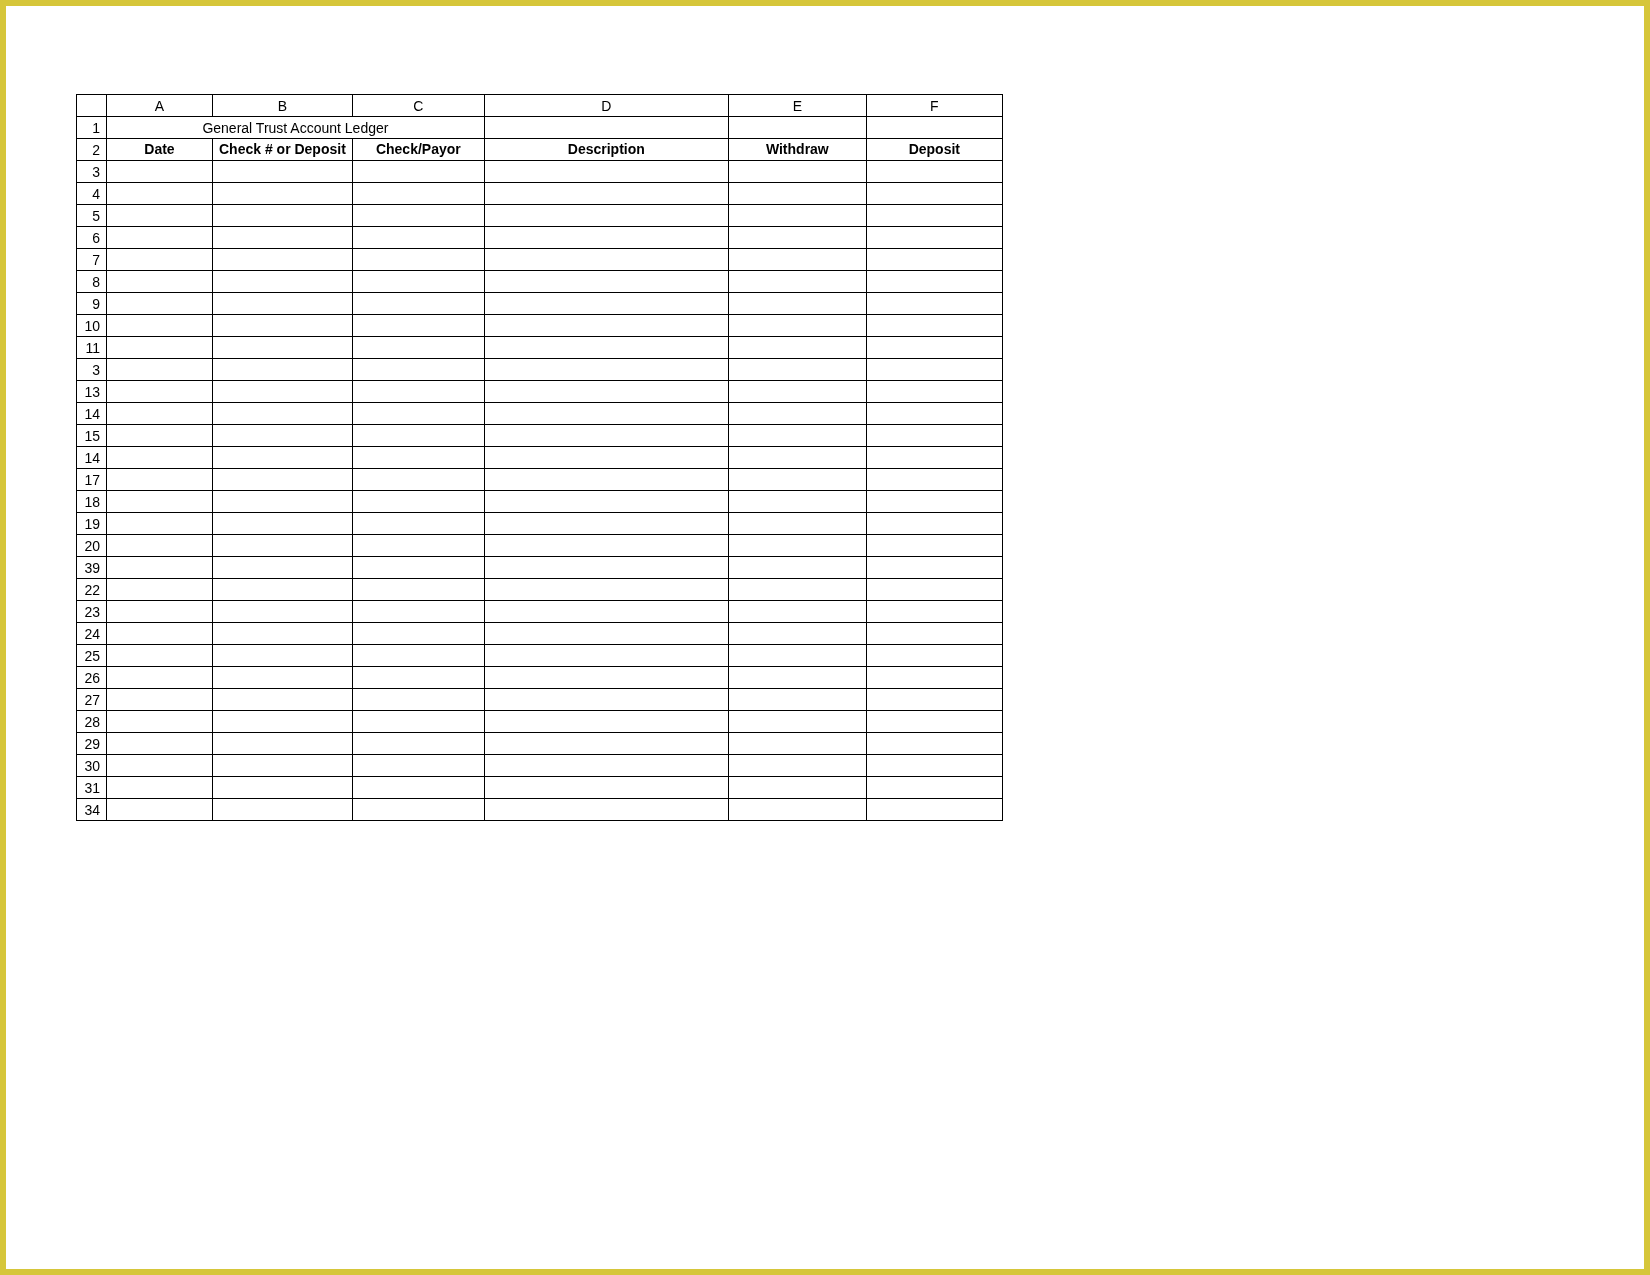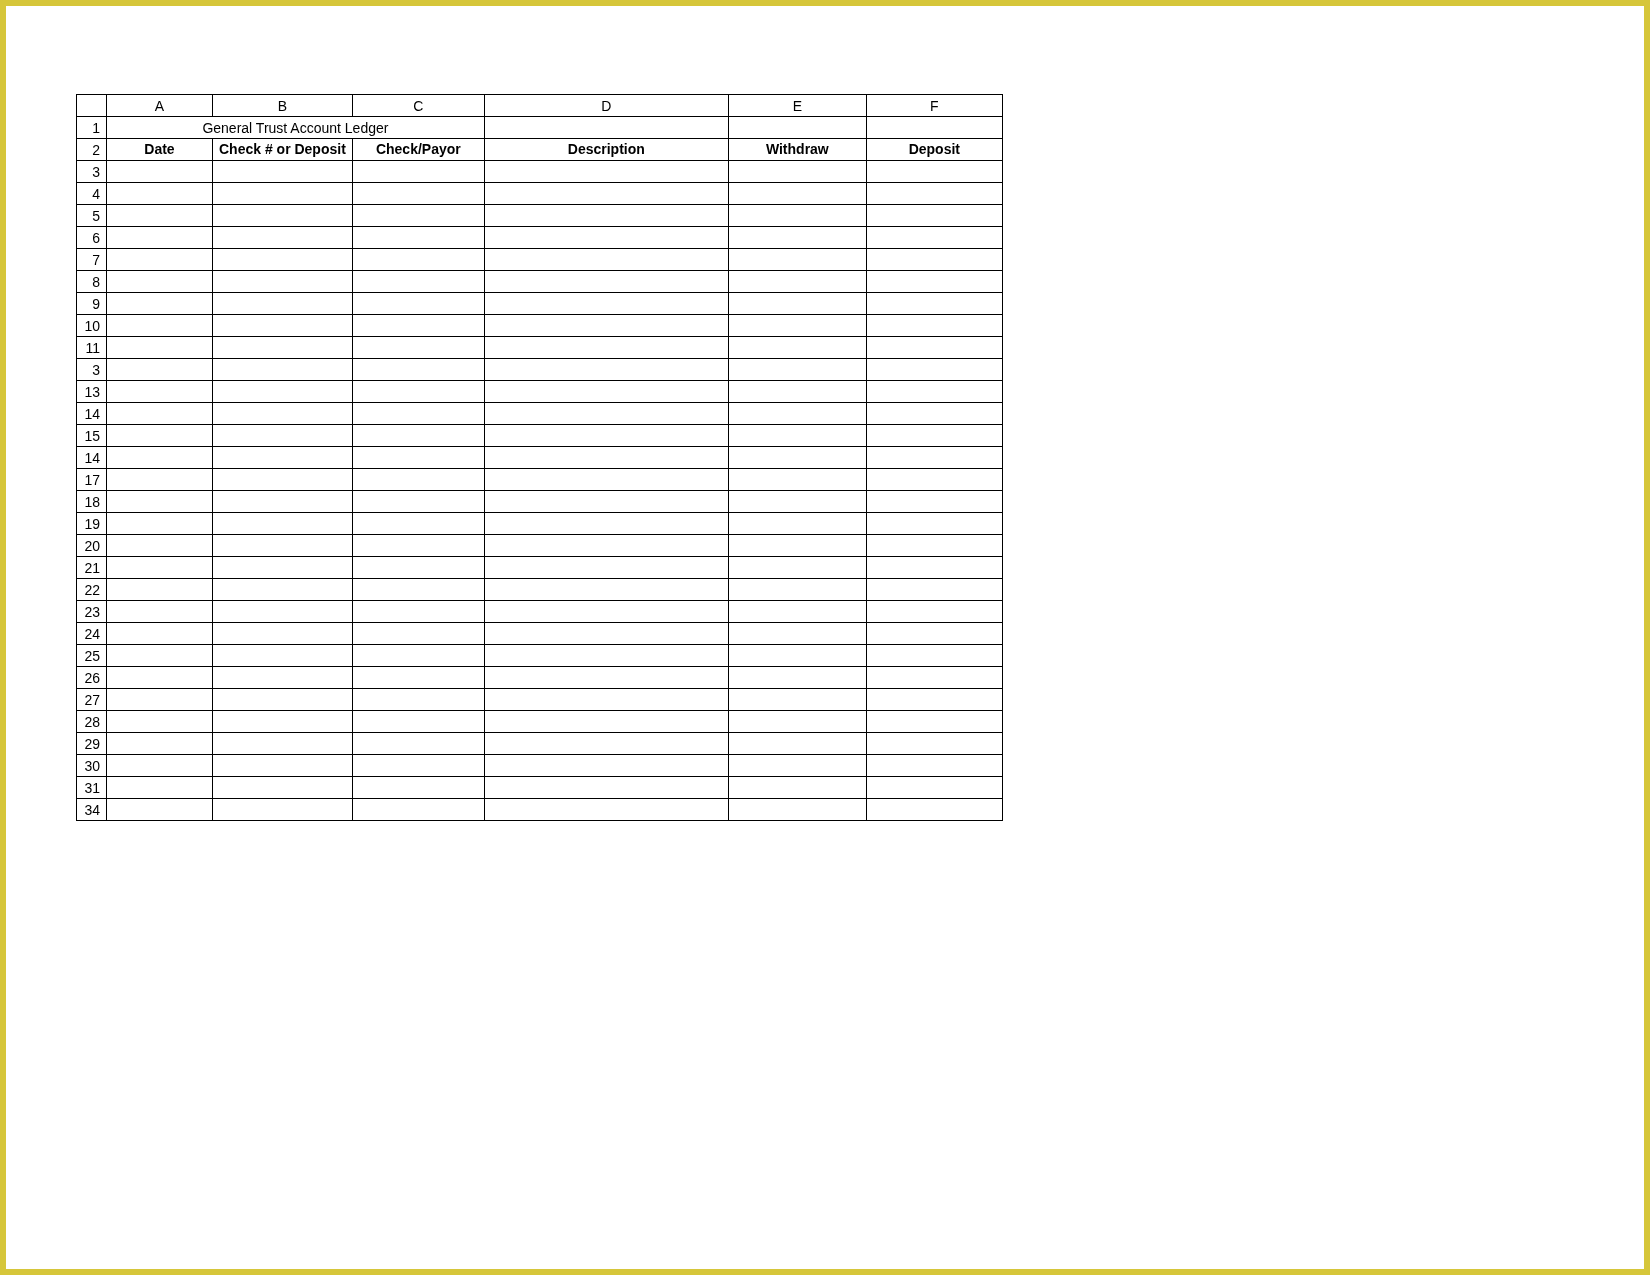--- a/index.html
+++ b/index.html
@@ -274,21 +274,21 @@
         <tr>
           <td class="rownum">20</td>
           <td class="data"></td>
           <td class="data"></td>
           <td class="data"></td>
           <td class="data"></td>
           <td class="data"></td>
           <td class="data"></td>
         </tr>
         <tr>
-          <td class="rownum">21</td>
+          <td class="rownum">39</td>
           <td class="data"></td>
           <td class="data"></td>
           <td class="data"></td>
           <td class="data"></td>
           <td class="data"></td>
           <td class="data"></td>
         </tr>
         <tr>
           <td class="rownum">22</td>
           <td class="data"></td>

